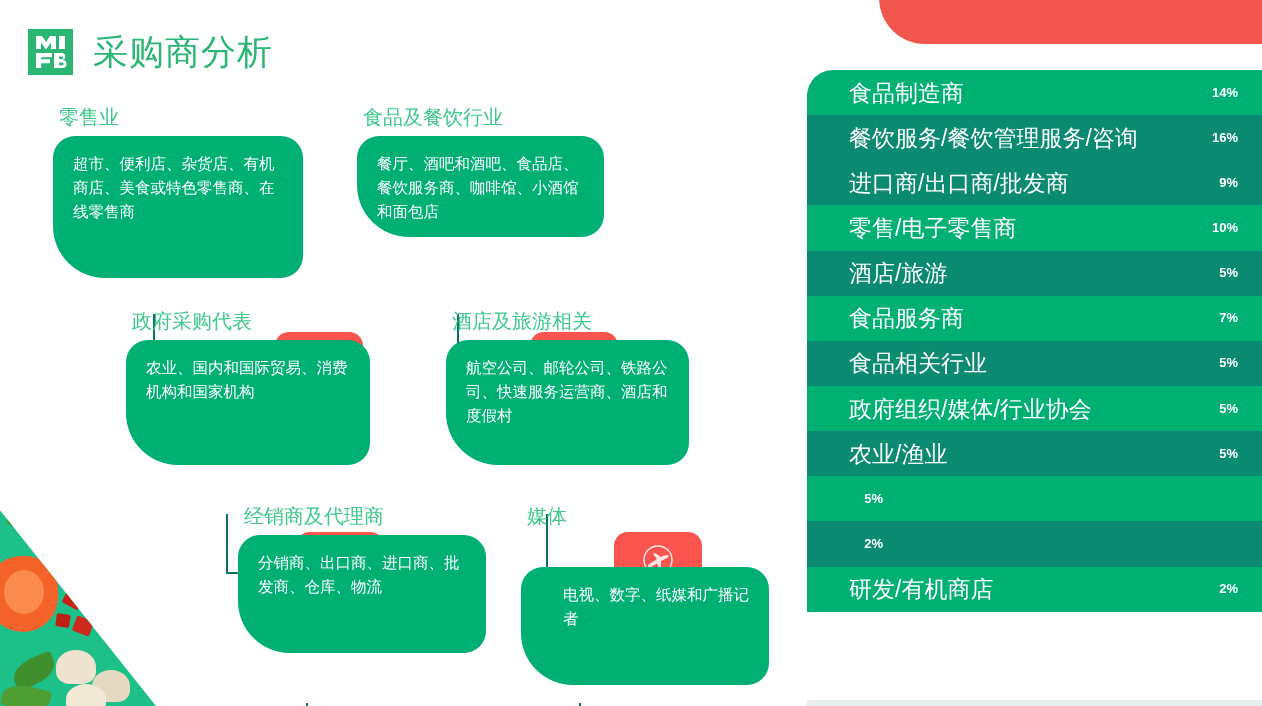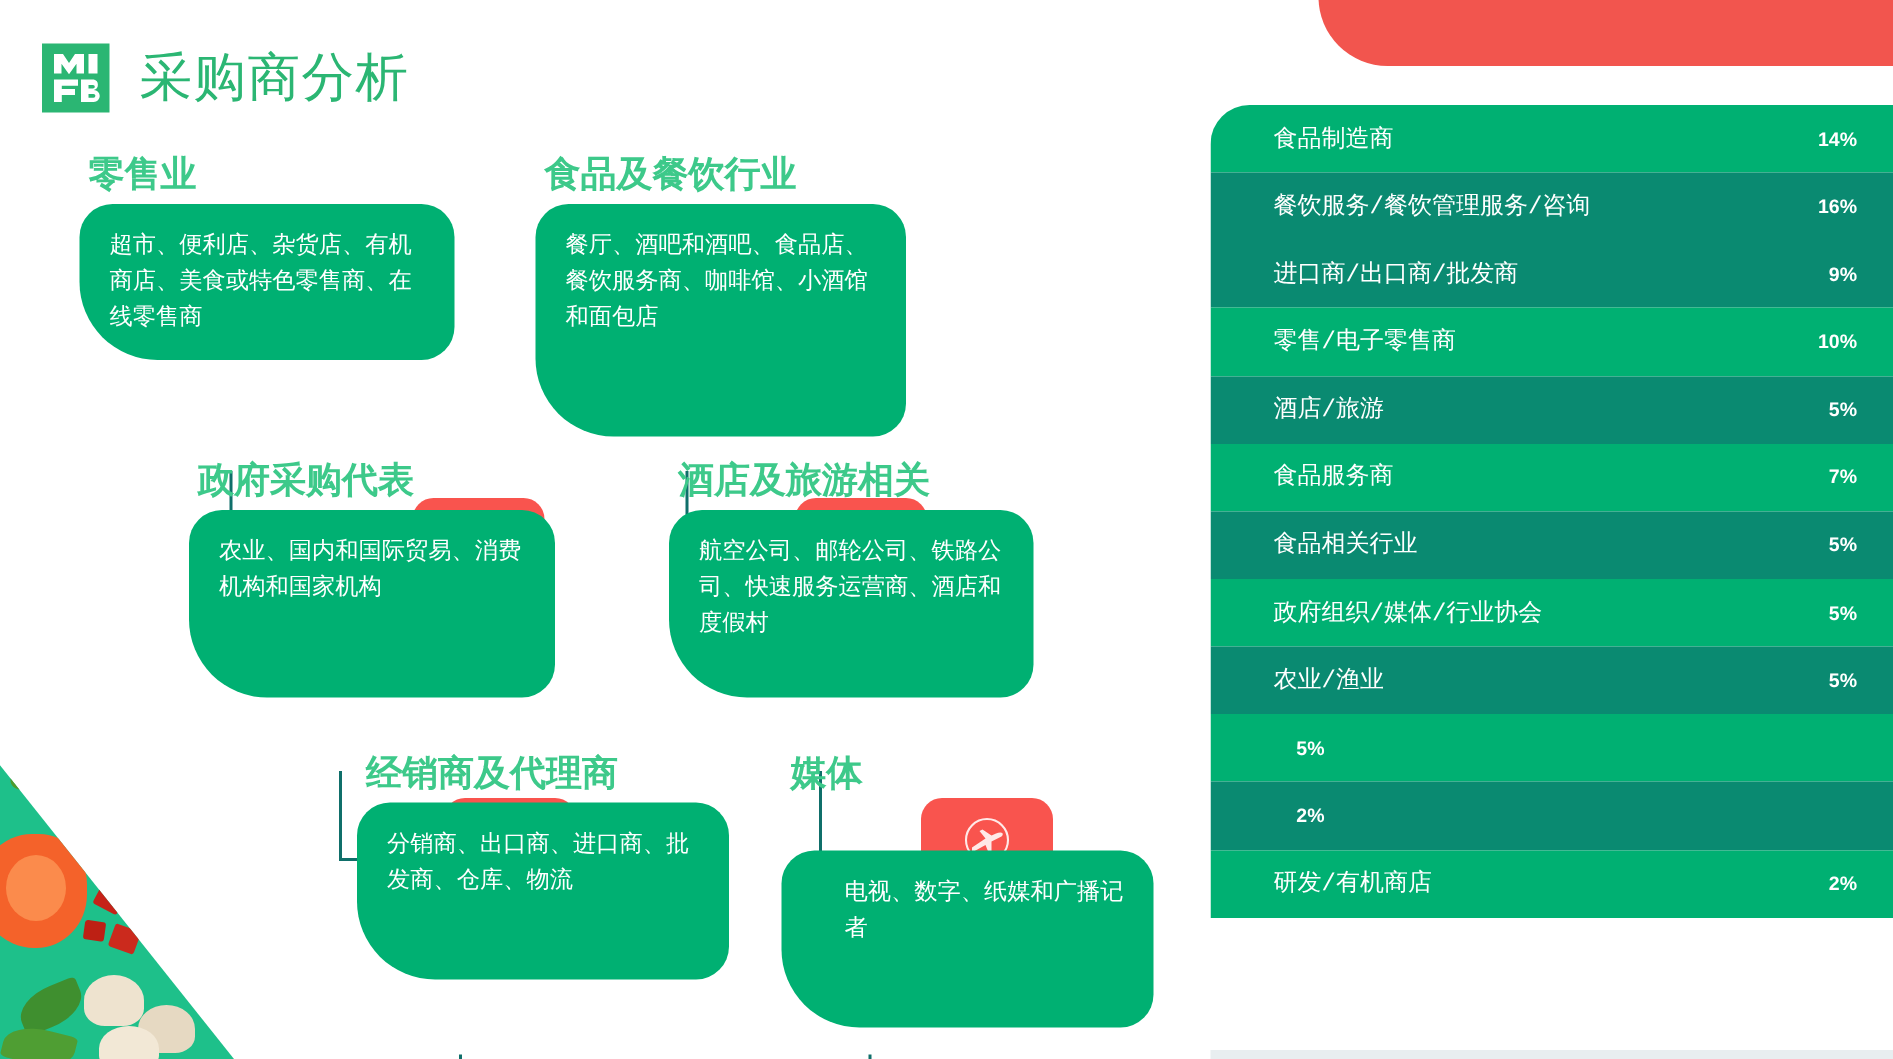--- a/index.html
+++ b/index.html
@@ -56,45 +56,45 @@
   .page-title{
     position:absolute;left:93px;top:30px;
     font-size:35px;line-height:44px;color:#2bb673;font-weight:400;
     letter-spacing:1px;white-space:nowrap;
   }
 
   
   .card{position:absolute;}
   .card-title{
     position:absolute;left:6px;top:0;
-    font-size:24px;line-height:26px;color:#3dc98a;font-weight:700;white-space:nowrap;
+    font-size:20px;line-height:26px;color:#3dc98a;font-weight:400;white-space:nowrap;
   }
   .card-body{
     position:absolute;left:0;top:32px;
     background:#00b072;
     border-radius:22px 22px 22px 52px;
     box-sizing:border-box;
     padding:16px 18px 16px 20px;
     color:#ffffff;font-size:15.5px;line-height:24px;
   }
   .connector{position:absolute;border-left:2px solid #0f6f6a;border-bottom:2px solid #0f6f6a;}
   .icon-box{
     position:absolute;background:#f9544e;border-radius:14px;
     display:flex;align-items:center;justify-content:center;
   }
   .icon-box svg{display:block;}
 
   
   #card-retail{left:53px;top:104px;}
-  #card-retail .card-body{width:250px;height:104px;}
+  #card-retail .card-body{width:250px;height:142px;}
   #card-retail .connector{left:100px;top:210px;width:146px;height:58px;}
   #card-retail .icon-box{left:222px;top:228px;width:88px;height:56px;}
 
   #card-food{left:357px;top:104px;}
-  #card-food .card-body{width:247px;height:155px;}
+  #card-food .card-body{width:247px;height:101px;}
   #card-food .connector{left:100px;top:210px;width:148px;height:58px;}
   #card-food .icon-box{left:530px;top:228px;width:88px;height:56px;
     left:auto;right:-14px;}
   #card-food .icon-box{left:173px;}
 
   #card-gov{left:126px;top:308px;}
   #card-gov .card-body{width:244px;height:125px;}
   #card-gov .connector{left:100px;top:206px;width:146px;height:58px;}
   #card-gov .icon-box{left:170px;top:426px;width:88px;height:56px;top:224px;}
 
@@ -120,21 +120,21 @@
     position:absolute;left:807px;top:70px;width:455px;height:632px;
     border-radius:26px 0 0 0;overflow:hidden;
   }
   .list-row{
     height:45.15px;display:flex;align-items:center;
     padding:0 24px 0 42px;box-sizing:border-box;
     color:#ffffff;
   }
   .list-row.odd{background:#00b072;}
   .list-row.even{background:#0a8a71;}
-  .row-label{flex:1;font-size:16px;line-height:22px;white-space:nowrap;font-family:Liberation Mono, monospace;}
+  .row-label{flex:1;font-size:23px;line-height:22px;white-space:nowrap;}
   .row-pct{font-size:13px;font-weight:bold;line-height:18px;text-align:right;min-width:34px;}
   .panel-edge{
     position:absolute;left:807px;top:700px;width:455px;height:6px;background:#e8eef0;
   }
 </style>
 </head>
 <body>
 
 <div class="slide">
 

